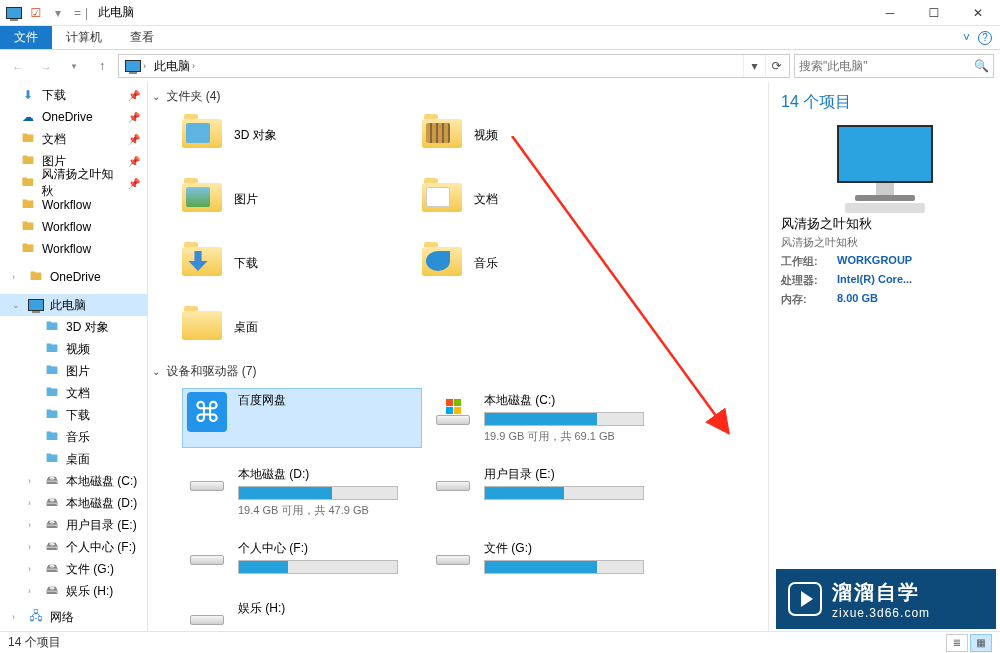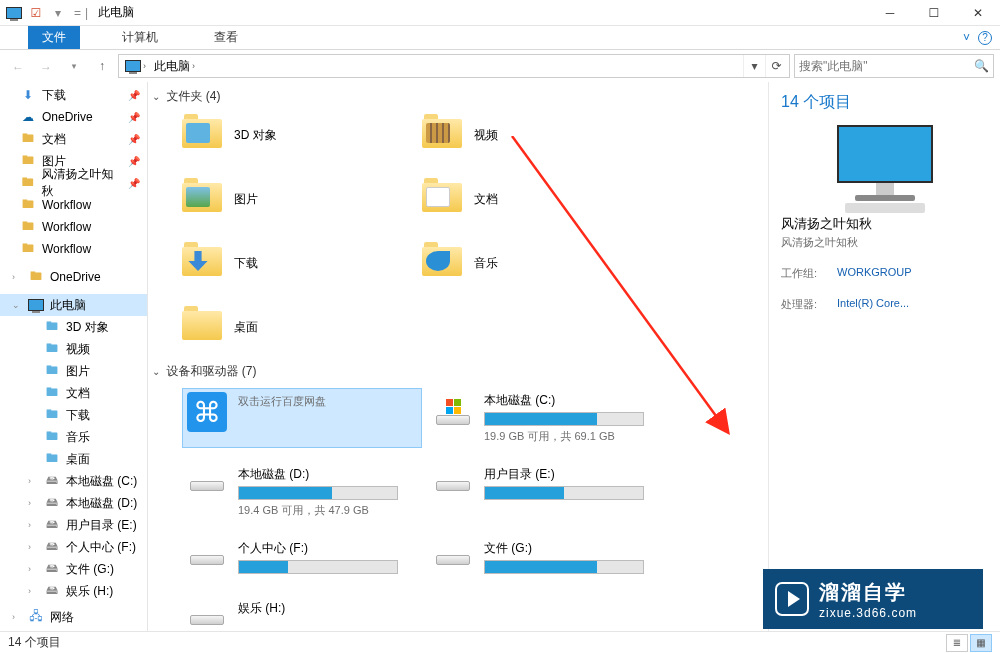--- a/index.html
+++ b/index.html
@@ -8,21 +8,21 @@
 
 .titlebar { height: 26px; display: flex; align-items: center; border-bottom: 1px solid #e5e5e5; }
 .titlebar .qat { display: flex; align-items: center; padding-left: 6px; gap: 6px; }
 .titlebar .qat .qicon { width: 16px; height: 16px; display: flex; align-items: center; justify-content: center; }
 .titlebar .title { margin-left: 8px; color: #000; }
 .titlebar .winbtns { margin-left: auto; display: flex; }
 .titlebar .winbtn { width: 44px; height: 26px; display: flex; align-items: center; justify-content: center; color: #333; }
 
 
 .ribbon { height: 24px; display: flex; align-items: stretch; border-bottom: 1px solid #d9d9d9; }
-.ribbon .tab { padding: 0 14px; display: flex; align-items: center; color: #333; margin-left: 28px; }
+.ribbon .tab { padding: 0 14px; display: flex; align-items: center; color: #333; }
 .ribbon .tab.file { background: #1979ca; color: #fff; }
 .ribbon .helpicons { margin-left: auto; display: flex; align-items: center; padding-right: 8px; gap: 8px; color: #1979ca; }
 
 
 .navrow { height: 32px; display: flex; align-items: center; gap: 4px; padding: 4px 6px; }
 .navbtn { width: 24px; height: 24px; display: flex; align-items: center; justify-content: center; color: #555; }
 .navbtn.disabled { color: #bbb; }
 .address { flex: 1; height: 24px; border: 1px solid #ccc; display: flex; align-items: center; padding: 0 2px; background: #fff; }
 .address .crumb { padding: 0 4px; display: flex; align-items: center; gap: 2px; }
 .address .afill { flex: 1; }
@@ -65,35 +65,35 @@
 
 .details { width: 232px; border-left: 1px solid #e8e8e8; padding: 10px 12px; }
 .details .dtitle { font-size: 16px; color: #1979ca; margin-bottom: 12px; }
 .details .monitor { width: 110px; height: 80px; margin: 12px auto 8px; position: relative; }
 .details .monitor .screen { width: 96px; height: 58px; background: #2aa3e0; border: 2px solid #2c2c2c; margin: 0 auto; }
 .details .monitor .stand { width: 18px; height: 12px; background: #ccc; margin: 0 auto; }
 .details .monitor .base { width: 60px; height: 6px; background: #888; margin: 0 auto; border-radius: 2px; }
 .details .monitor .kb { width: 80px; height: 10px; background: #ddd; margin: 2px auto 0; border-radius: 2px; }
 .details .compname { color: #000; font-size: 13px; margin-top: 10px; }
 .details .compsub { color: #6d6d6d; font-size: 11px; margin-top: 2px; }
-.details .proprow { display: flex; margin-top: 16px; }
+.details .proprow { display: flex; margin-top: 4px; font-weight: bold; }
 .details .proprow .k { color: #6d6d6d; width: 56px; font-size: 11px; }
 .details .proprow .v { color: #1560b1; font-size: 11px; }
 
 
 .statusbar { height: 22px; border-top: 1px solid #e5e5e5; display: flex; align-items: center; padding: 0 8px; font-size: 11px; color: #333; }
 .statusbar .viewbtns { margin-left: auto; display: flex; gap: 2px; }
 .statusbar .viewbtn { width: 22px; height: 18px; border: 1px solid #ccc; display: flex; align-items: center; justify-content: center; font-size: 10px; color: #555; }
 .statusbar .viewbtn.active { background: #cde8ff; border-color: #8ec9f7; }
 
 
 .arrow-annot { position: absolute; left: 354px; top: 54px; pointer-events: none; }
 
 
-.watermark { position: absolute; right: 17px; bottom: 24px; width: 220px; height: 60px; background: #0d4a7a; color: #fff; display: flex; align-items: center; padding-left: 12px; gap: 10px; }
+.watermark { position: absolute; right: 4px; bottom: 24px; width: 220px; height: 60px; background: #0d4a7a; color: #fff; display: flex; align-items: center; padding-left: 12px; gap: 10px; }
 .watermark .play { width: 34px; height: 34px; border: 2px solid #fff; border-radius: 7px; display: flex; align-items: center; justify-content: center; }
 .watermark .play::after { content: ""; border-left: 12px solid #fff; border-top: 8px solid transparent; border-bottom: 8px solid transparent; margin-left: 3px; }
 .watermark .txt .big { font-size: 20px; font-weight: bold; letter-spacing: 2px; }
 .watermark .txt .small { font-size: 12px; letter-spacing: 1px; }
 
 
 .fglyph { width: 40px; height: 34px; position: relative; }
 .fglyph .tab { position: absolute; top: 0; left: 2px; width: 14px; height: 6px; background: #f8d77a; border-radius: 2px 2px 0 0; }
 .fglyph .body { position: absolute; top: 5px; left: 0; right: 0; bottom: 0; background: linear-gradient(#ffe9a8,#f5c94e); border-radius: 2px; }
 .fglyph .inner { position: absolute; top: 9px; left: 4px; width: 24px; height: 20px; border-radius: 2px; }
@@ -373,21 +373,21 @@
       <span>设备和驱动器 (7)</span>
     </div>
 
     <div class="drives-grid">
 
       <div class="drive selected">
         <div class="dicon">
             <div class="baidu-icon">⌘</div>
           </div>
         <div class="dinfo">
-          <div class="dsub">双击运行百度网盘</div>
+          <div class="dname">百度网盘</div>
         </div>
       </div>
       <div class="drive">
         <div class="dicon">
             <div style="display:flex;flex-direction:column;align-items:center;gap:1px">
               <span style="display:grid;grid-template-columns:7px 7px;grid-template-rows:7px 7px;gap:1px">
                 <span style="background:#f25022"></span>
                 <span style="background:#7fba00"></span>
                 <span style="background:#00a4ef"></span>
                 <span style="background:#ffb900"></span>
@@ -484,20 +484,24 @@
     <div class="compname">风清扬之叶知秋</div>
     <div class="compsub">风清扬之叶知秋</div>
     <div class="proprow">
         <span class="k">工作组:</span>
         <span class="v">WORKGROUP</span>
       </div>
     <div class="proprow">
         <span class="k">处理器:</span>
         <span class="v">Intel(R) Core...</span>
       </div>
+    <div class="proprow">
+        <span class="k">内存:</span>
+        <span class="v">8.00 GB</span>
+      </div>
   </div>
 </div>
 
 <div class="statusbar">
   <span>14 个项目</span>
   <div class="viewbtns">
     <div class="viewbtn">≣</div>
     <div class="viewbtn active">▦</div>
   </div>
 </div>

